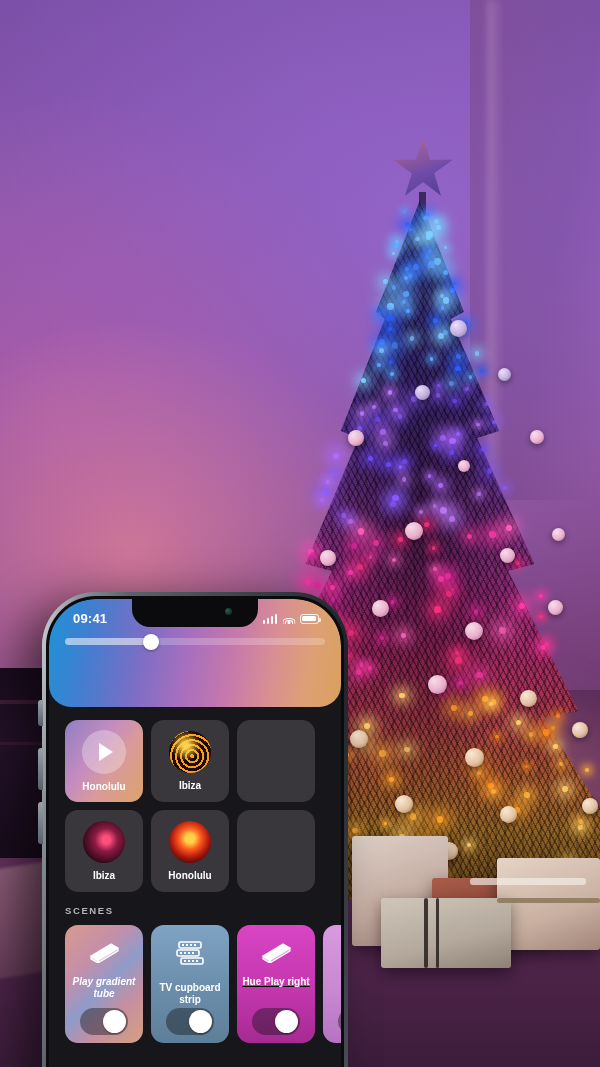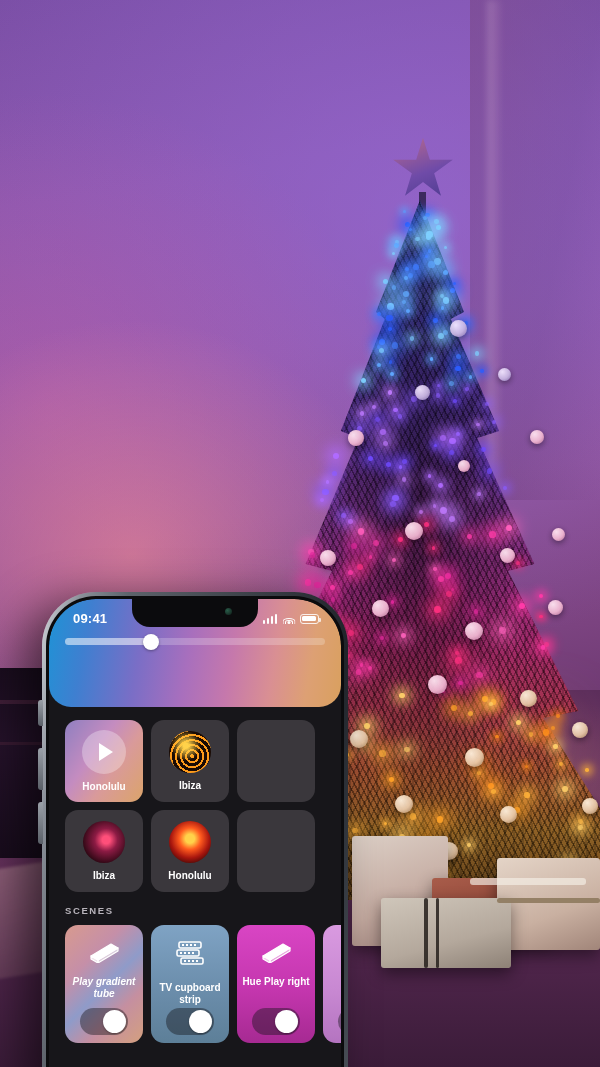--- a/index.html
+++ b/index.html
@@ -599,21 +599,21 @@
                       <rect x="15" y="21" width="2" height="2"></rect>
                       <rect x="19" y="21" width="2" height="2"></rect>
                       <rect x="23" y="21" width="2" height="2"></rect>
                     </g>
                   </svg></div>
                 <div class="light-name">TV cupboard strip</div>
                 <div class="lt-toggle">
                   <i></i>
                 </div>
               </div>
-              <div class="light-card" style="background: linear-gradient(rgb(217, 69, 196) 0%, rgb(196, 54, 174) 55%, rgb(166, 42, 146) 100%);">
+              <div class="light-card" style="background: linear-gradient(rgb(217, 69, 196) 0%, rgb(196, 54, 174) 55%, rgb(166, 42, 146) 100%); text-decoration: underline;">
                 <div><svg width="40" height="24" viewBox="0 0 40 24">
                     <g fill="#fff" stroke="#fff" stroke-width="1.2" stroke-linejoin="round">
                       <path d="M7 17 L27 5 L34 9 L14 21 Z" fill="#fff"></path>
                       <path d="M7 17 L7 20 L14 24 L14 21 Z" fill="rgba(255,255,255,.75)"></path>
                       <path d="M14 21 L34 9 L34 12 L14 24 Z" fill="rgba(255,255,255,.55)"></path>
                     </g>
                   </svg></div>
                 <div class="light-name">Hue Play right</div>
                 <div class="lt-toggle">
                   <i></i>

